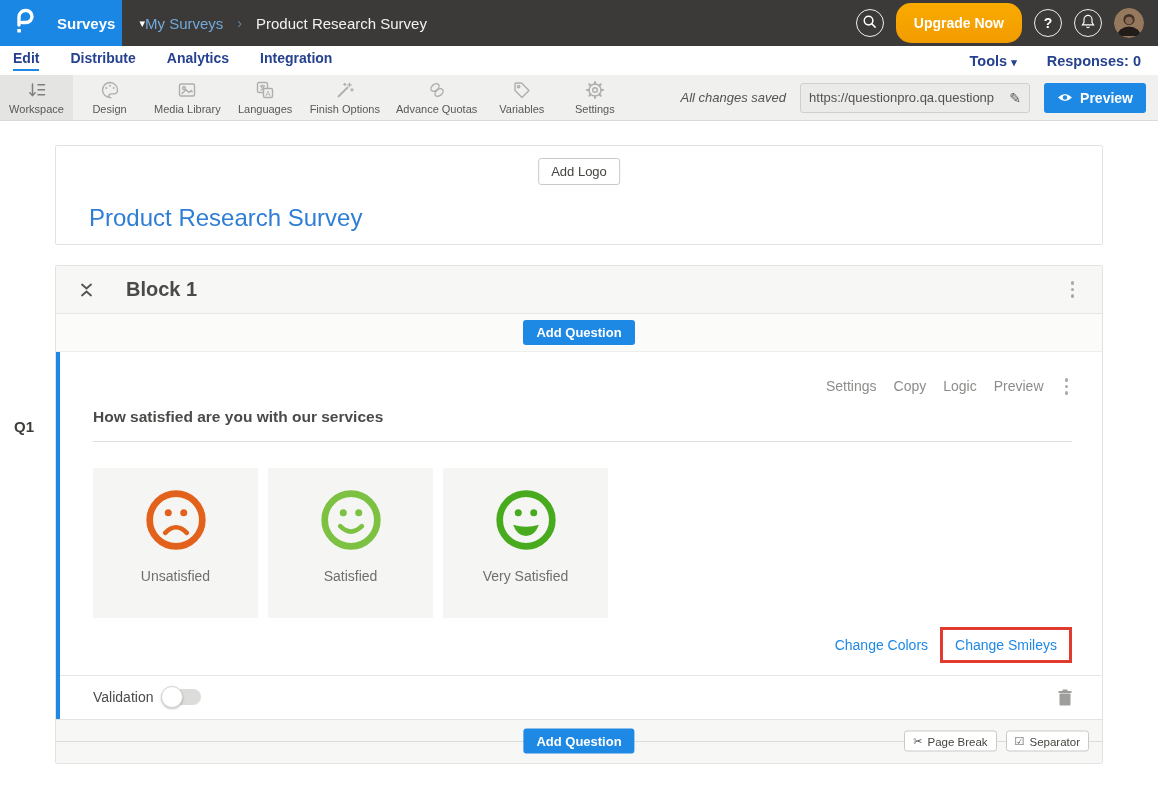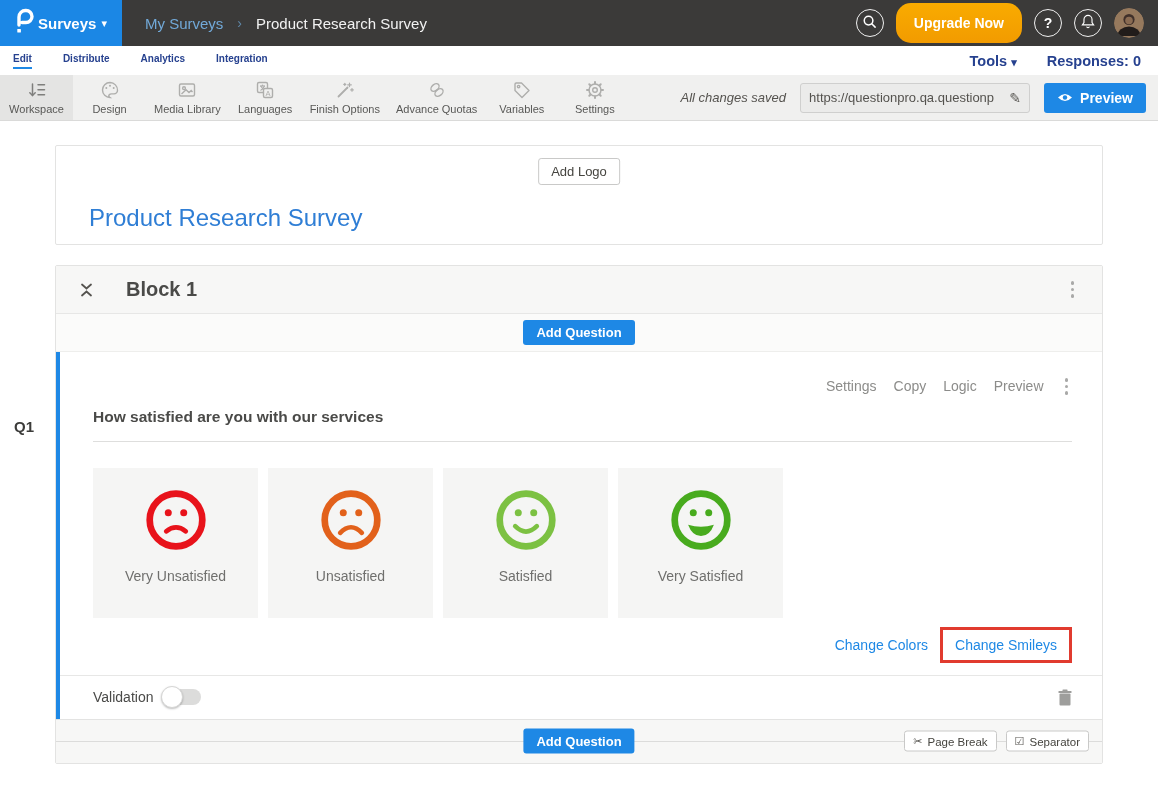--- a/index.html
+++ b/index.html
@@ -1,35 +1,35 @@
 <!DOCTYPE html>
 <html><head>
 <meta charset="utf-8">
 <style>
   * { margin:0; padding:0; box-sizing:border-box; }
   html,body { width:1158px; height:785px; background:#fff; font-family:"Liberation Sans",sans-serif; position:relative; overflow:hidden; }
 
   
   .topbar { position:absolute; top:0; left:0; width:1158px; height:46px; background:#3b3a39; display:flex; align-items:center; }
-  .logo-box { width:122px; height:46px; background:#1b87e5; display:flex; align-items:center; padding:0 13px; gap:3px; cursor:pointer; }
+  .logo-box { width:122px; height:46px; background:#1b87e5; display:flex; align-items:center; padding:0 13px; gap:22px; cursor:pointer; }
   .logo-box .product { color:#fff; font-size:15px; font-weight:600; }
   .logo-box .caret { color:#fff; font-size:11px; margin-left:2px; }
   .breadcrumb { display:flex; align-items:center; gap:14px; margin-left:23px; font-size:15px; }
   .crumb-link { color:#72a9d8; cursor:pointer; }
   .crumb-sep { color:#5f87a8; font-size:14px; }
   .crumb-current { color:#f2f2f2; }
   .topbar-right { margin-left:auto; display:flex; align-items:center; gap:12px; padding-right:14px; }
   .circle-btn { width:28px; height:28px; border:1.5px solid rgba(255,255,255,.92); border-radius:50%; display:flex; align-items:center; justify-content:center; color:#fff; font-size:14px; font-weight:700; cursor:pointer; }
   .upgrade-btn { height:40px; padding:0 18px; background:linear-gradient(#f9ab00,#f29b00); border-radius:15px; color:#fff; font-size:14px; font-weight:700; display:flex; align-items:center; cursor:pointer; }
   .avatar { width:30px; height:30px; border-radius:50%; overflow:hidden; cursor:pointer; }
 
   
   .subnav { position:absolute; top:46px; left:0; width:1158px; height:29px; display:flex; align-items:center; padding:0 13px; background:#fff; }
   .subnav .tabs { display:flex; gap:31px; }
-  .subnav .tab { font-size:10px; font-weight:600; color:#26418f; cursor:pointer; padding-bottom:3px; }
+  .subnav .tab { font-size:14px; font-weight:600; color:#26418f; cursor:pointer; padding-bottom:3px; }
   .subnav .tab.active { border-bottom:2px solid #1e88e5; }
   .subnav-right { margin-left:auto; display:flex; align-items:center; gap:30px; padding-right:4px; }
   .tools-link { font-size:14.5px; font-weight:600; color:#26418f; cursor:pointer; }
   .tools-link .caret { font-size:11px; }
   .responses { font-size:14.5px; font-weight:600; color:#26418f; }
 
   
   .toolbar { position:absolute; top:75px; left:0; width:1158px; height:46px; background:#f0f0ef; border-bottom:1px solid #dadad9; display:flex; align-items:stretch; }
   .tool { min-width:73px; padding:0 8px; display:flex; flex-direction:column; align-items:center; justify-content:center; gap:3px; cursor:pointer; }
   .tool.active { background:#e4e4e3; }
@@ -300,29 +300,20 @@
           <i></i>
         </span>
     </div>
     <div class="q-text-wrap">
       <span class="q-text">How satisfied are you with our services</span>
     </div>
 
     <div class="smiley-row">
       <div class="smiley-card">
         <svg width="66" height="66" viewBox="0 0 64 64">
-            <circle class="face" cx="32" cy="32" r="25.5" fill="none" stroke-width="6.5" stroke="#e8131b"></circle>
-            <circle class="eye" cx="24.5" cy="25" r="3.4" fill="#e8131b"></circle>
-            <circle class="eye" cx="39.5" cy="25" r="3.4" fill="#e8131b"></circle>
-            <path class="mouth" stroke-width="4.5" stroke-linecap="round" fill="none" d="M22.5 43 Q32 35.5 41.5 43" stroke="#e8131b"></path>
-          </svg>
-        <span class="smiley-label">Very Unsatisfied</span>
-      </div>
-      <div class="smiley-card">
-        <svg width="66" height="66" viewBox="0 0 64 64">
             <circle class="face" cx="32" cy="32" r="25.5" fill="none" stroke-width="6.5" stroke="#e2611b"></circle>
             <circle class="eye" cx="24.5" cy="25" r="3.4" fill="#e2611b"></circle>
             <circle class="eye" cx="39.5" cy="25" r="3.4" fill="#e2611b"></circle>
             <path class="mouth" stroke-width="4.5" stroke-linecap="round" fill="none" d="M21.5 44.5 Q32 33.5 42.5 44.5" stroke="#e2611b"></path>
           </svg>
         <span class="smiley-label">Unsatisfied</span>
       </div>
       <div class="smiley-card">
         <svg width="66" height="66" viewBox="0 0 64 64">
             <circle class="face" cx="32" cy="32" r="25.5" fill="none" stroke-width="6.5" stroke="#7cc142"></circle>

